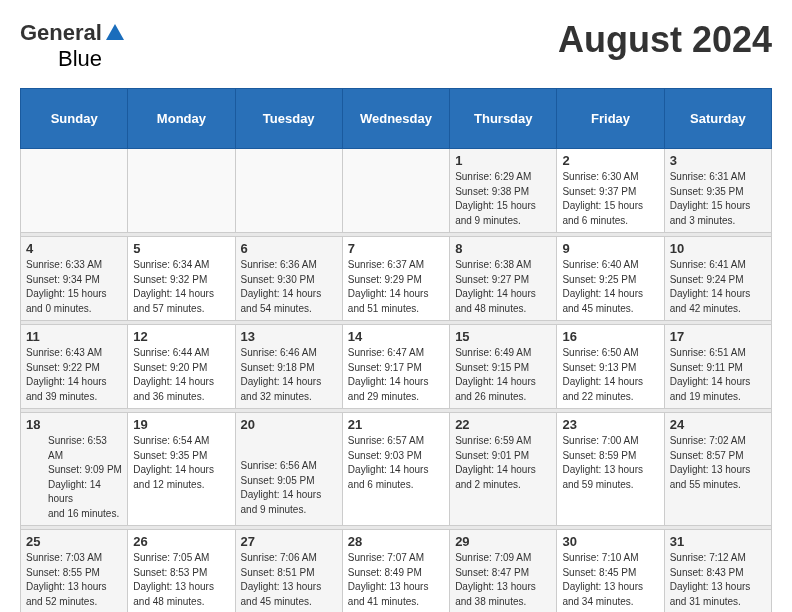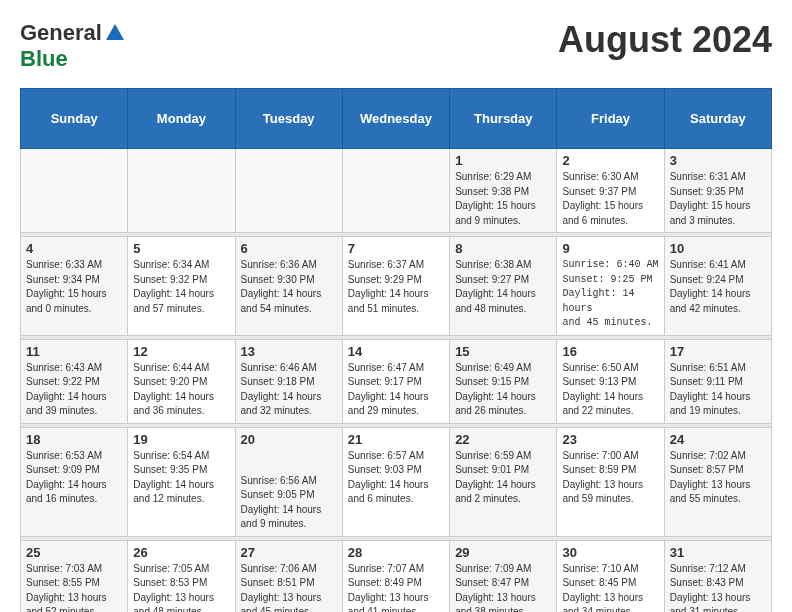--- a/index.html
+++ b/index.html
@@ -84,21 +84,21 @@
 <body>
 
 <div class="header">
   <div class="logo">
     <div class="logo-top">
       <span style="font-size:22px;font-weight:bold;color:#333;">General</span>
       <svg width="22" height="22" viewBox="0 0 22 22" style="margin-left:2px;">
         <polygon points="11,2 20,18 2,18" fill="#1a6dbc"></polygon>
       </svg>
     </div>
-    <span style="font-size:22px;font-weight:bold;color:#15803d;">Blue</span>
+    <span style="font-size:22px;font-weight:normal;color:#000000;margin-left:38px;">Blue</span>
   </div>
   <div class="title-section">
     <div class="month-title">August 2024</div>
   </div>
 </div>
 
 <table class="calendar">
   <thead>
     <tr>
     <th>Sunday</th>
@@ -172,21 +172,21 @@
         </td>
         <td>
           <span class="day-num">8</span>
           <div class="day-info" style="white-space: pre-line;">Sunrise: 6:38 AM
 Sunset: 9:27 PM
 Daylight: 14 hours
 and 48 minutes.</div>
         </td>
         <td>
           <span class="day-num">9</span>
-          <div class="day-info" style="white-space: pre-line; font-family: Liberation Mono, monospace;">Sunrise: 6:40 AM
+          <div class="day-info" style="white-space: pre-line;">Sunrise: 6:40 AM
 Sunset: 9:25 PM
 Daylight: 14 hours
 and 45 minutes.</div>
         </td>
         <td>
           <span class="day-num">10</span>
           <div class="day-info" style="white-space: pre-line;">Sunrise: 6:41 AM
 Sunset: 9:24 PM
 Daylight: 14 hours
 and 42 minutes.</div>
@@ -245,21 +245,21 @@
 Daylight: 14 hours
 and 19 minutes.</div>
         </td>
       </tr>
       <tr>
         <td colspan="7" style="height: 4px; background: rgb(232, 232, 232); padding: 0px; border: 1px solid rgb(204, 204, 204);"></td>
       </tr>
       <tr>
         <td>
           <span class="day-num">18</span>
-          <div class="day-info" style="white-space: pre-line;">Sunrise: 6:53 AM
+          <div class="day-info" style="white-space: pre-line; margin-left: 22px;">Sunrise: 6:53 AM
 Sunset: 9:09 PM
 Daylight: 14 hours
 and 16 minutes.</div>
         </td>
         <td>
           <span class="day-num">19</span>
           <div class="day-info" style="white-space: pre-line;">Sunrise: 6:54 AM
 Sunset: 9:35 PM
 Daylight: 14 hours
 and 12 minutes.</div>

